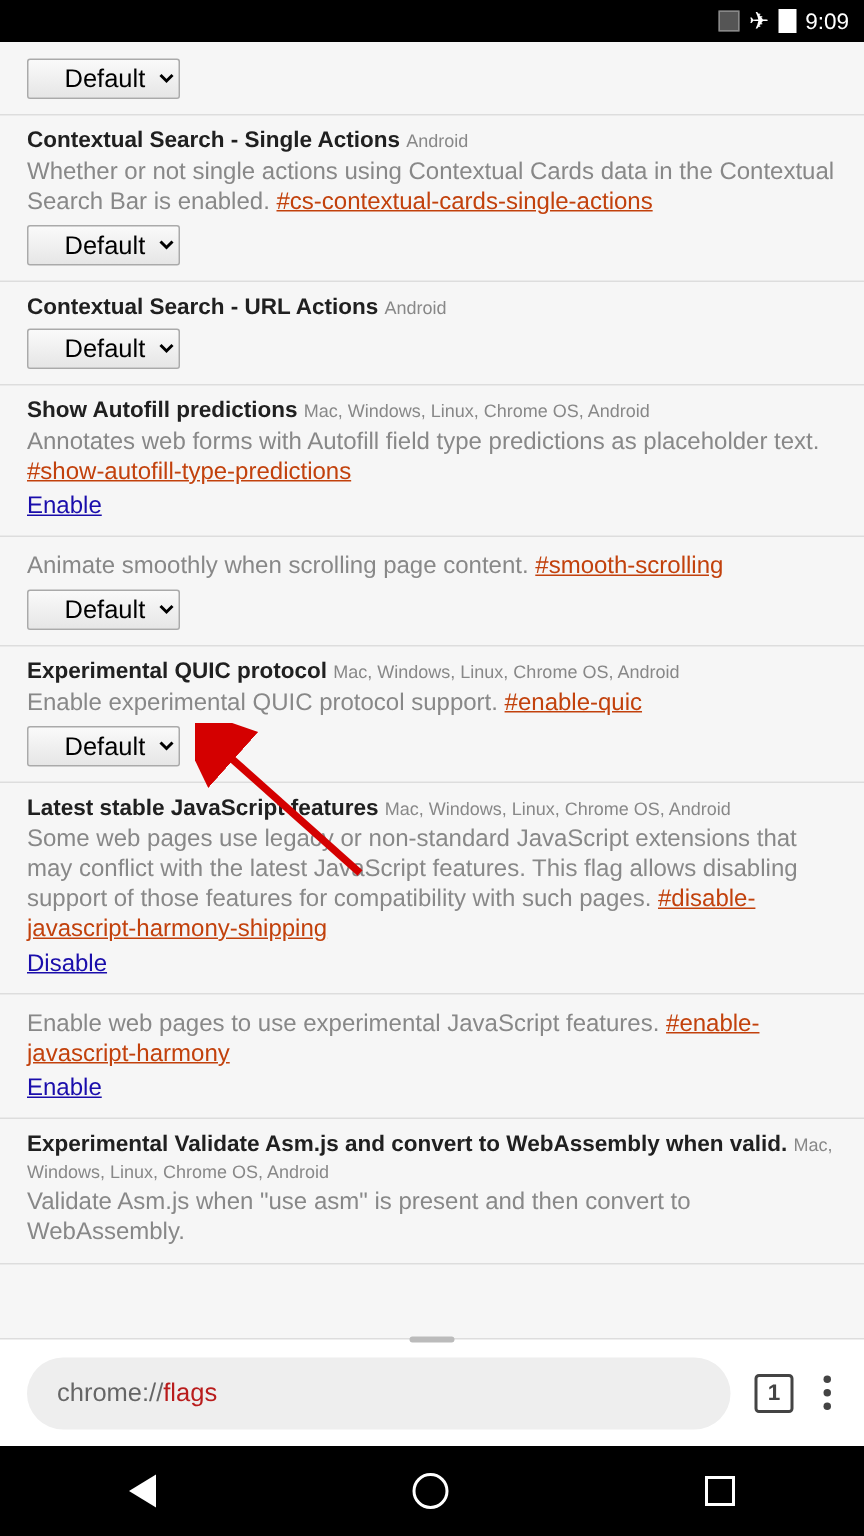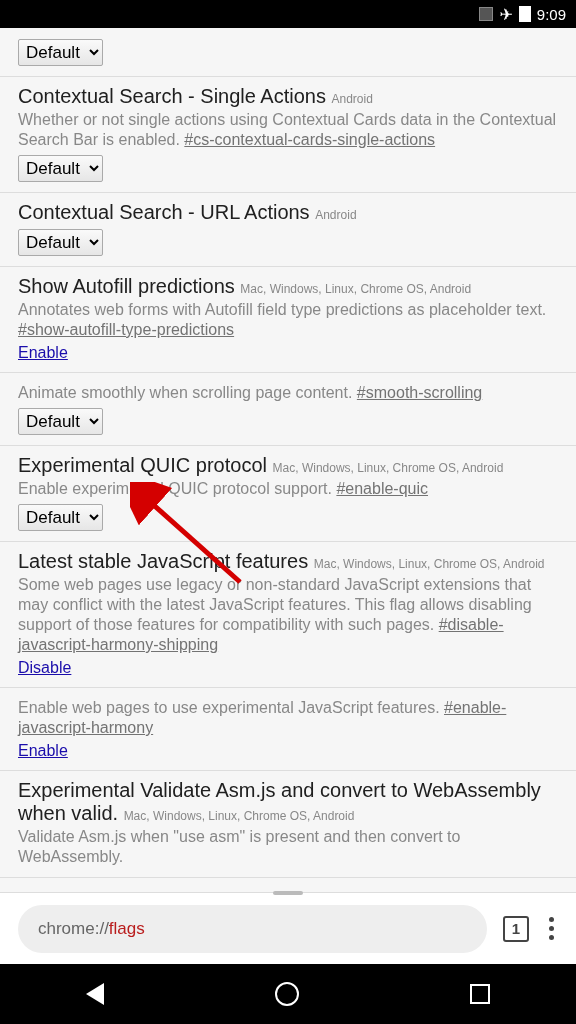--- a/index.html
+++ b/index.html
@@ -5,26 +5,26 @@
 * { margin: 0; padding: 0; box-sizing: border-box; }
 html, body { width: 576px; height: 1024px; overflow: hidden; font-family: Arial, Helvetica, sans-serif; }
 body { background: #000; display: flex; flex-direction: column; }
 .status-bar { background: #000; color: #fff; height: 28px; display: flex; align-items: center; justify-content: flex-end; padding: 0 10px; font-size: 15px; font-weight: 500; gap: 6px; }
 .status-bar .dim-box { width: 14px; height: 14px; background: #555; border: 1px solid #888; }
 .status-bar .plane { font-size: 16px; }
 .status-bar .batt { width: 12px; height: 16px; background: #fff; }
 .content { flex: 1; background: #f6f6f6; overflow: hidden; position: relative; }
 .flags { padding: 0; }
 .flag-entry { border-bottom: 1px solid #ddd; padding: 8px 18px 10px 18px; }
-.flag-title { font-size: 20px; font-weight: normal; color: #202020; margin-top: 36px; }
+.flag-title { font-size: 15px; font-weight: bold; color: #202020; margin-top: 36px; }
 .flag-platforms { font-size: 12px; color: #888; font-weight: normal; }
 .flag-desc { font-size: 16px; color: #888; line-height: 1.25; margin-top: 2px; }
-.flag-tag { color: #737373; text-decoration: underline; }
+.flag-tag { color: #c2410c; text-decoration: underline; }
 .flag-dropdown { margin-top: 5px; }
-select.flag-select { font-size: 17px; padding: 2px 6px 2px 3px; border: 1px solid #aaa; background: linear-gradient(#fafafa,#e6e6e6); border-radius: 2px; font-family: inherit; }
+select.flag-select { font-size: 17px; padding: 2px 6px 2px 20px; border: 1px solid #aaa; background: linear-gradient(#fafafa,#e6e6e6); border-radius: 2px; font-family: inherit; }
 .flag-action { color: #1a0dab; text-decoration: underline; font-size: 16px; margin-top: 4px; display: inline-block; cursor: pointer; }
 .arrow-annotation { position: absolute; pointer-events: none; }
 .bottom-bar { background: #fff; height: 72px; display: flex; align-items: center; padding: 0 18px 0 18px; gap: 16px; border-top: 1px solid #ddd; position: relative; }
 .url-pill { flex: 1; background: #eee; border-radius: 28px; height: 48px; display: flex; align-items: center; padding: 0 20px; font-size: 17px; color: #666; }
 .url-pill .url-dark { color: #b91c1c; }
 .tab-counter { width: 26px; height: 26px; border: 2px solid #444; border-radius: 3px; display: flex; align-items: center; justify-content: center; font-size: 15px; color: #444; font-weight: bold; }
 .kebab { display: flex; flex-direction: column; gap: 4px; padding: 0 4px; }
 .kebab span { width: 5px; height: 5px; border-radius: 50%; background: #444; }
 .nav-bar { background: #000; height: 60px; display: flex; align-items: center; justify-content: space-around; }
 .nav-btn { color: #fff; }

